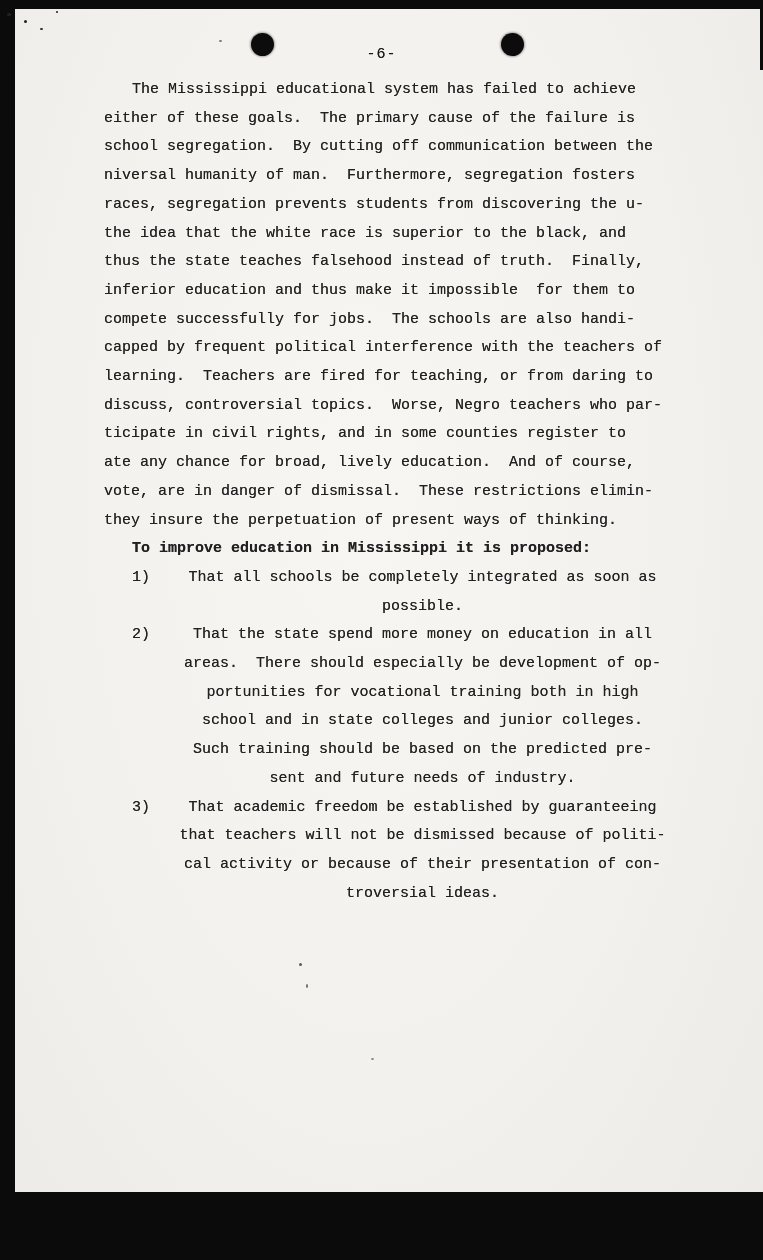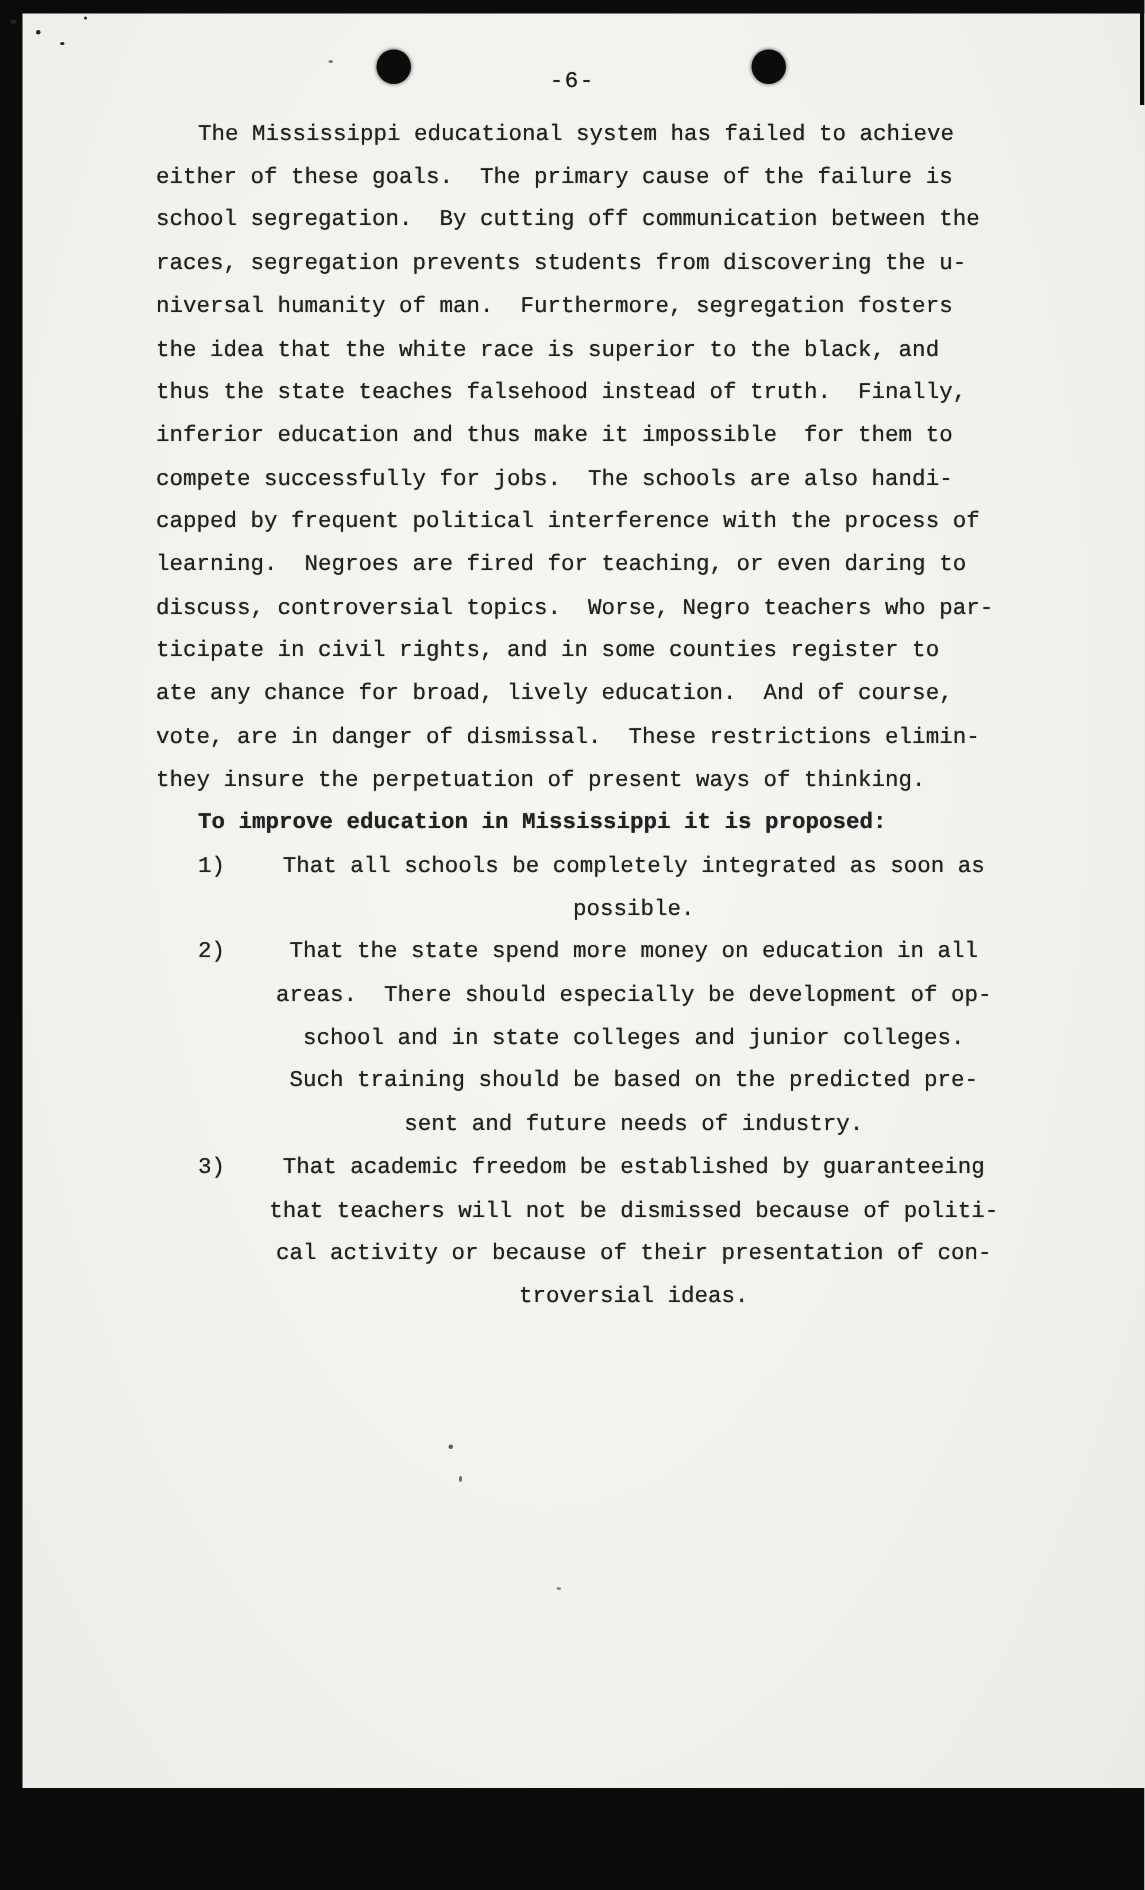--- a/index.html
+++ b/index.html
@@ -97,28 +97,28 @@
   <div class="speck s8"></div>
 
   <div class="pagenum">-6-</div>
 
   <div class="doc-body">
 
     <div class="para">
         <div class="line">The Mississippi educational system has failed to achieve</div>
         <div class="line">either of these goals.  The primary cause of the failure is</div>
         <div class="line">school segregation.  By cutting off communication between the</div>
+        <div class="line">niversal humanity of man.  Furthermore, segregation fosters</div>
         <div class="line">races, segregation prevents students from discovering the u-</div>
-        <div class="line">niversal humanity of man.  Furthermore, segregation fosters</div>
         <div class="line">the idea that the white race is superior to the black, and</div>
         <div class="line">thus the state teaches falsehood instead of truth.  Finally,</div>
         <div class="line">inferior education and thus make it impossible  for them to</div>
         <div class="line">compete successfully for jobs.  The schools are also handi-</div>
-        <div class="line">capped by frequent political interference with the process of</div>
-        <div class="line">learning.  Negroes are fired for teaching, or even daring to</div>
+        <div class="line">capped by frequent political interference with the teachers of</div>
+        <div class="line">learning.  Teachers are fired for teaching, or from daring to</div>
         <div class="line">discuss, controversial topics.  Worse, Negro teachers who par-</div>
         <div class="line">ticipate in civil rights, and in some counties register to</div>
         <div class="line">ate any chance for broad, lively education.  And of course,</div>
         <div class="line">vote, are in danger of dismissal.  These restrictions elimin-</div>
         <div class="line">they insure the perpetuation of present ways of thinking.</div>
       </div>
 
     <div class="line intro-line">To improve education in Mississippi it is proposed:</div>
 
     <div class="item">
@@ -127,20 +127,21 @@
           <div class="line">That all schools be completely integrated as soon as</div>
           <div class="line">possible.</div>
         </div>
     </div>
 
     <div class="item">
       <span class="marker">2)</span>
       <div class="item-lines">
           <div class="line">That the state spend more money on education in all</div>
           <div class="line">areas.  There should especially be development of op-</div>
+          <div class="line">portunities for vocational training both in high</div>
           <div class="line">school and in state colleges and junior colleges.</div>
           <div class="line">Such training should be based on the predicted pre-</div>
           <div class="line">sent and future needs of industry.</div>
         </div>
     </div>
 
     <div class="item">
       <span class="marker">3)</span>
       <div class="item-lines">
           <div class="line">That academic freedom be established by guaranteeing</div>

